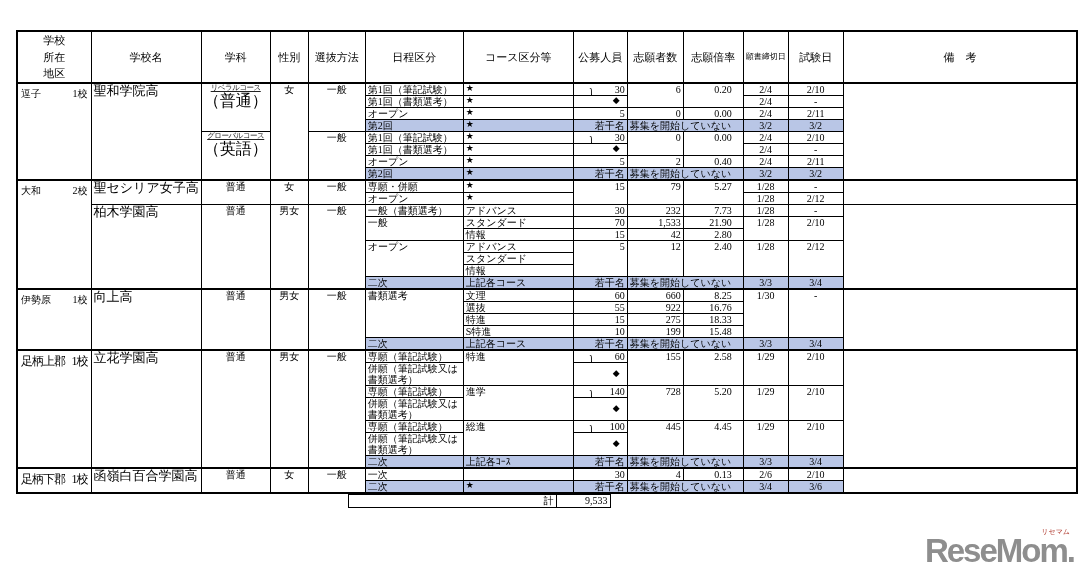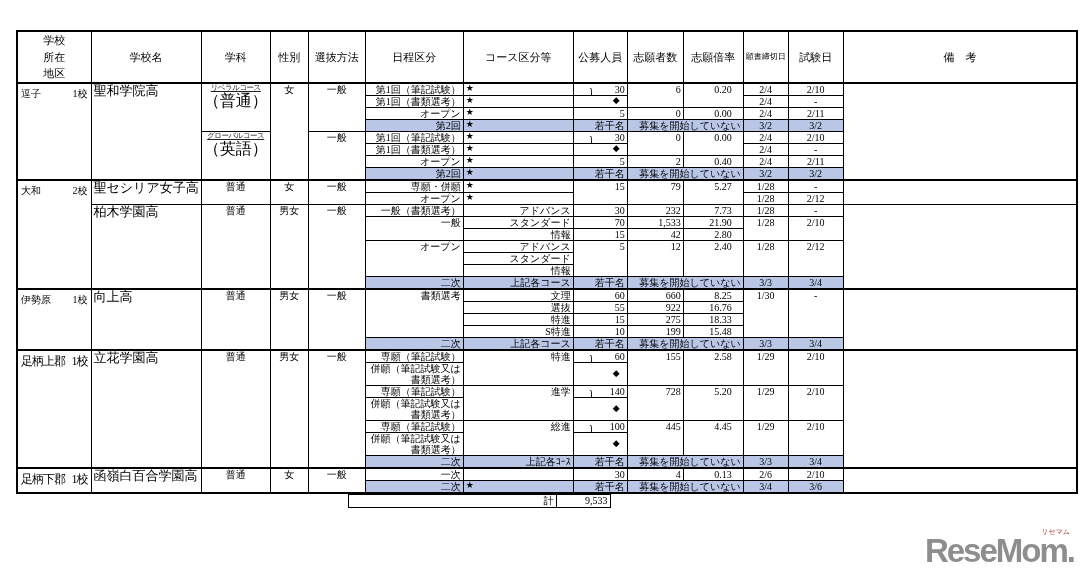--- a/index.html
+++ b/index.html
@@ -15,21 +15,21 @@
     overflow:hidden;white-space:nowrap;font-weight:normal;
   }
   thead th{font-size:11px;text-align:center;vertical-align:middle;line-height:1.5}
   thead tr{height:50px}
   tbody tr{height:12px}
   tbody tr.tall{height:23px}
   tr.bt td{border-top:2px solid #000}
   .num{text-align:right}
   .pr{padding-right:11px}
   .date{text-align:center}
-  .lft{text-align:right}
+  .lft{text-align:left}
   .ctr{text-align:center}
   .top{vertical-align:top}
   .hl{background:var(--hl,#b9c6e6)}
   .wrap{white-space:normal}
   .d{vertical-align:top;padding:4px 3px}
   .d .p{display:flex;justify-content:space-between}
   .dsm .p span{font-size:12px;letter-spacing:-1px}
   .sch{text-align:left;vertical-align:top;font-size:13px}
   .dept{text-align:center;vertical-align:top}
   .dept .dept-small{font-size:7.5px;letter-spacing:-0.5px;text-decoration:underline;color:#222}

